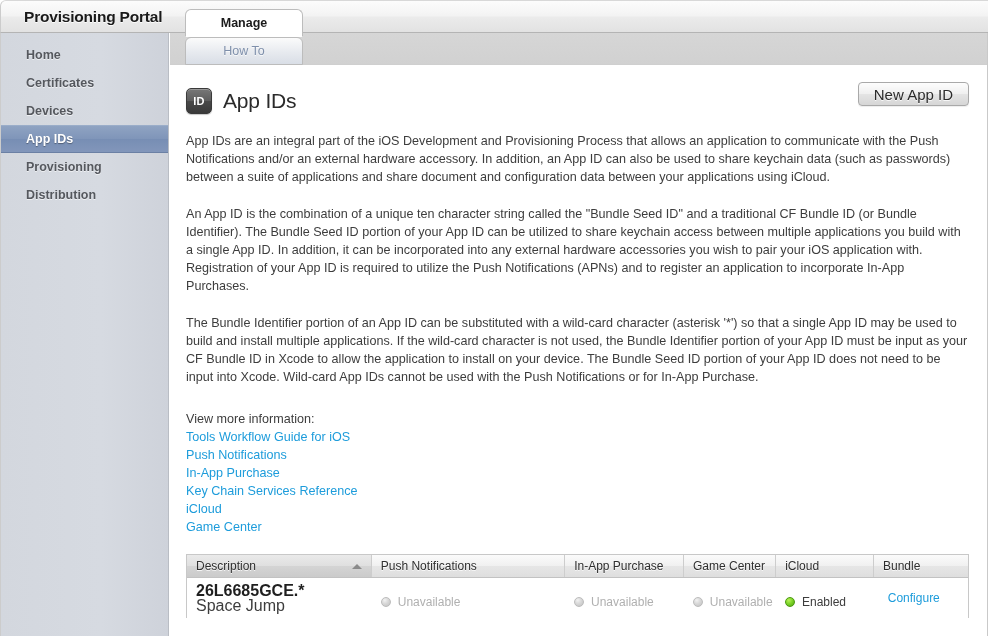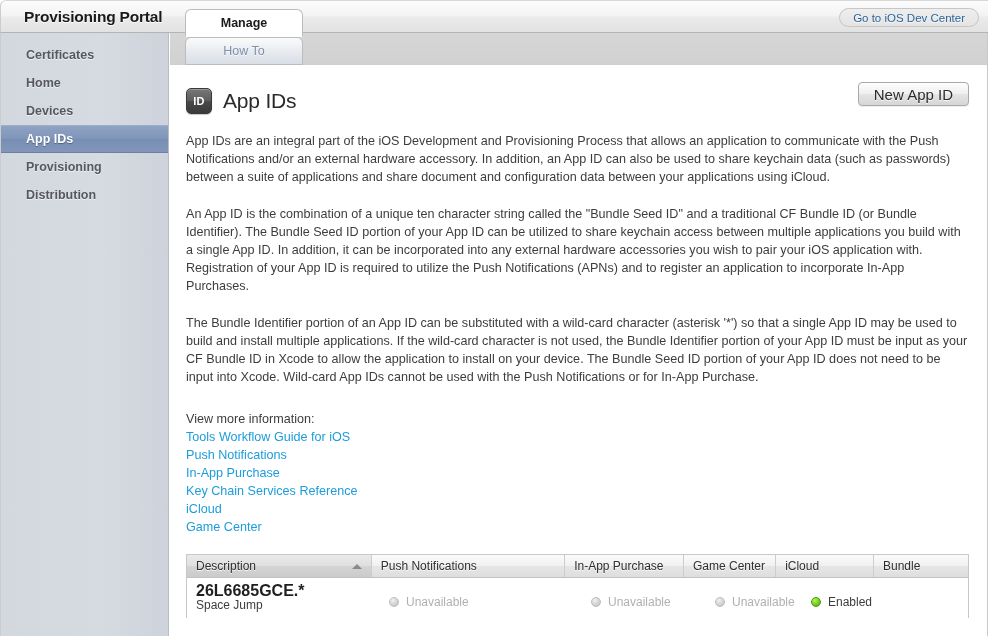--- a/index.html
+++ b/index.html
@@ -270,21 +270,21 @@
     height: 100%;
   }
   .desc-cell { flex-direction: column; align-items: flex-start; justify-content: center; }
   .desc-id {
     font-size: 16px;
     font-weight: bold;
     color: #1f1f1f;
     line-height: 15px;
   }
   .desc-sub {
-    font-size: 12px;
+    font-size: 16px;
     color: #3d3d3d;
     line-height: 15px;
   }
   .status {
     display: flex;
     align-items: center;
     gap: 7px;
     margin-top: 7px;
   }
   .dot {
@@ -308,29 +308,28 @@
     cursor: pointer;
   }
 </style>
 </head>
 <body>
 
 <div id="app">
 
   <div class="titlebar">
     <div class="app-title">Provisioning Portal</div>
-    <div class="devcenter-btn">Go to iOS Dev Center</div>
   </div>
 
   <div class="sidebar" id="sidebar">
       <div class="nav-item">
+        <span>Home</span>
+      </div>
+      <div class="nav-item">
         <span>Certificates</span>
-      </div>
-      <div class="nav-item">
-        <span>Home</span>
       </div>
       <div class="nav-item">
         <span>Devices</span>
       </div>
       <div class="nav-item selected">
         <span>App IDs</span>
       </div>
       <div class="nav-item">
         <span>Provisioning</span>
       </div>
@@ -419,19 +418,22 @@
                   <span class="dot off"></span>
                   <span class="status-off">Unavailable</span>
                 </div>
               </div>
               <div class="td" style="width: 102px;">
                 <div class="status">
                   <span class="dot on"></span>
                   <span class="status-on">Enabled</span>
                 </div>
               </div>
+              <div class="td" style="width: 98px; padding-left: 14px;">
+                <span class="config-link">Configure</span>
+              </div>
             </div>
           </div>
       </div>
 
     </div>
   </div>
 </div>
 
 </body></html>

